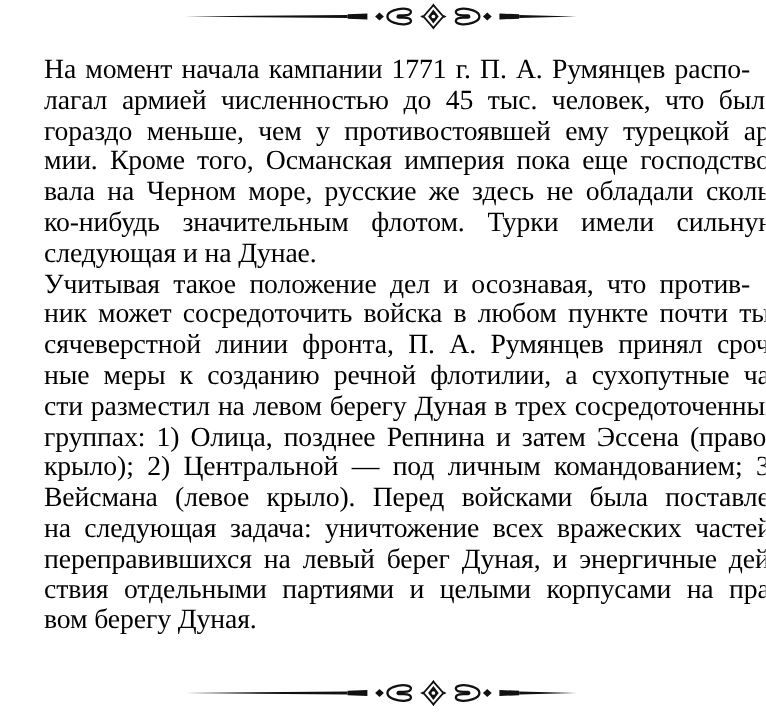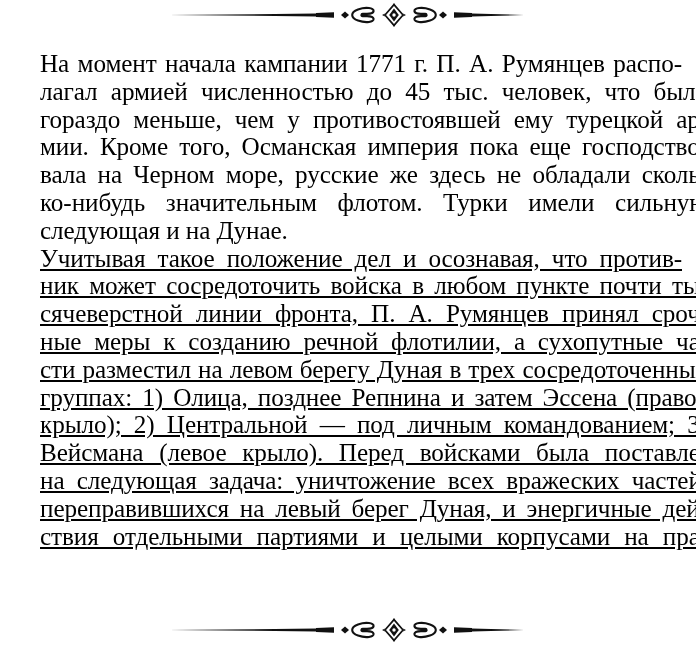--- a/index.html
+++ b/index.html
@@ -60,21 +60,20 @@
     text-justify: inter-word;
     font-size: 25.2px;
     line-height: 27.8px;
     letter-spacing: -0.1px;
     word-spacing: 0px;
     text-indent: 26px;
     hyphens: manual;
   }
   .para + .para {
     margin-top: 0px;
-    text-decoration: underline;
   }
   
   .ln {
     display: block;
     text-align: justify;
     text-align-last: justify;
     white-space: nowrap;
   }
   .ln.first {
     text-indent: 26px;
@@ -146,20 +145,21 @@
       <span class="ln" style="word-spacing: 4.09px;">ник может сосредоточить войска в любом пункте почти ты-</span>
       <span class="ln" style="word-spacing: 6.917px;">сячеверстной линии фронта, П. А. Румянцев принял сроч-</span>
       <span class="ln" style="word-spacing: 6.686px;">ные меры к созданию речной флотилии, а сухопутные ча-</span>
       <span class="ln" style="word-spacing: 0.945px;">сти разместил на левом берегу Дуная в трех сосредоточенных</span>
       <span class="ln" style="word-spacing: 3.926px;">группах: 1) Олица, позднее Репнина и затем Эссена (правое</span>
       <span class="ln" style="word-spacing: 6.009px;">крыло); 2) Центральной — под личным командованием; 3)</span>
       <span class="ln" style="word-spacing: 9.521px;">Вейсмана (левое крыло). Перед войсками была поставле-</span>
       <span class="ln" style="word-spacing: 6.029px;">на следующая задача: уничтожение всех вражеских частей,</span>
       <span class="ln" style="word-spacing: 4.674px;">переправившихся на левый берег Дуная, и энергичные дей-</span>
       <span class="ln" style="word-spacing: 7.873px;">ствия отдельными партиями и целыми корпусами на пра-</span>
+      <span class="ln last">вом берегу Дуная.</span>
     </div>
 
   </div>
 
   <div class="ornament ornament-bottom">
     <svg width="360" height="24" viewBox="0 0 360 24" aria-hidden="true">
       <polygon points="2,12 150,10.6 150,13.4" fill="#111111"></polygon>
       <polygon points="150,10.0 168,9.2 168,14.8 150,14.0" fill="#111111"></polygon>
       <polygon points="175,12 179,8.4 183,12 179,15.6" fill="#111111"></polygon>
       <g fill="none" stroke="#111111" stroke-width="2.1">

